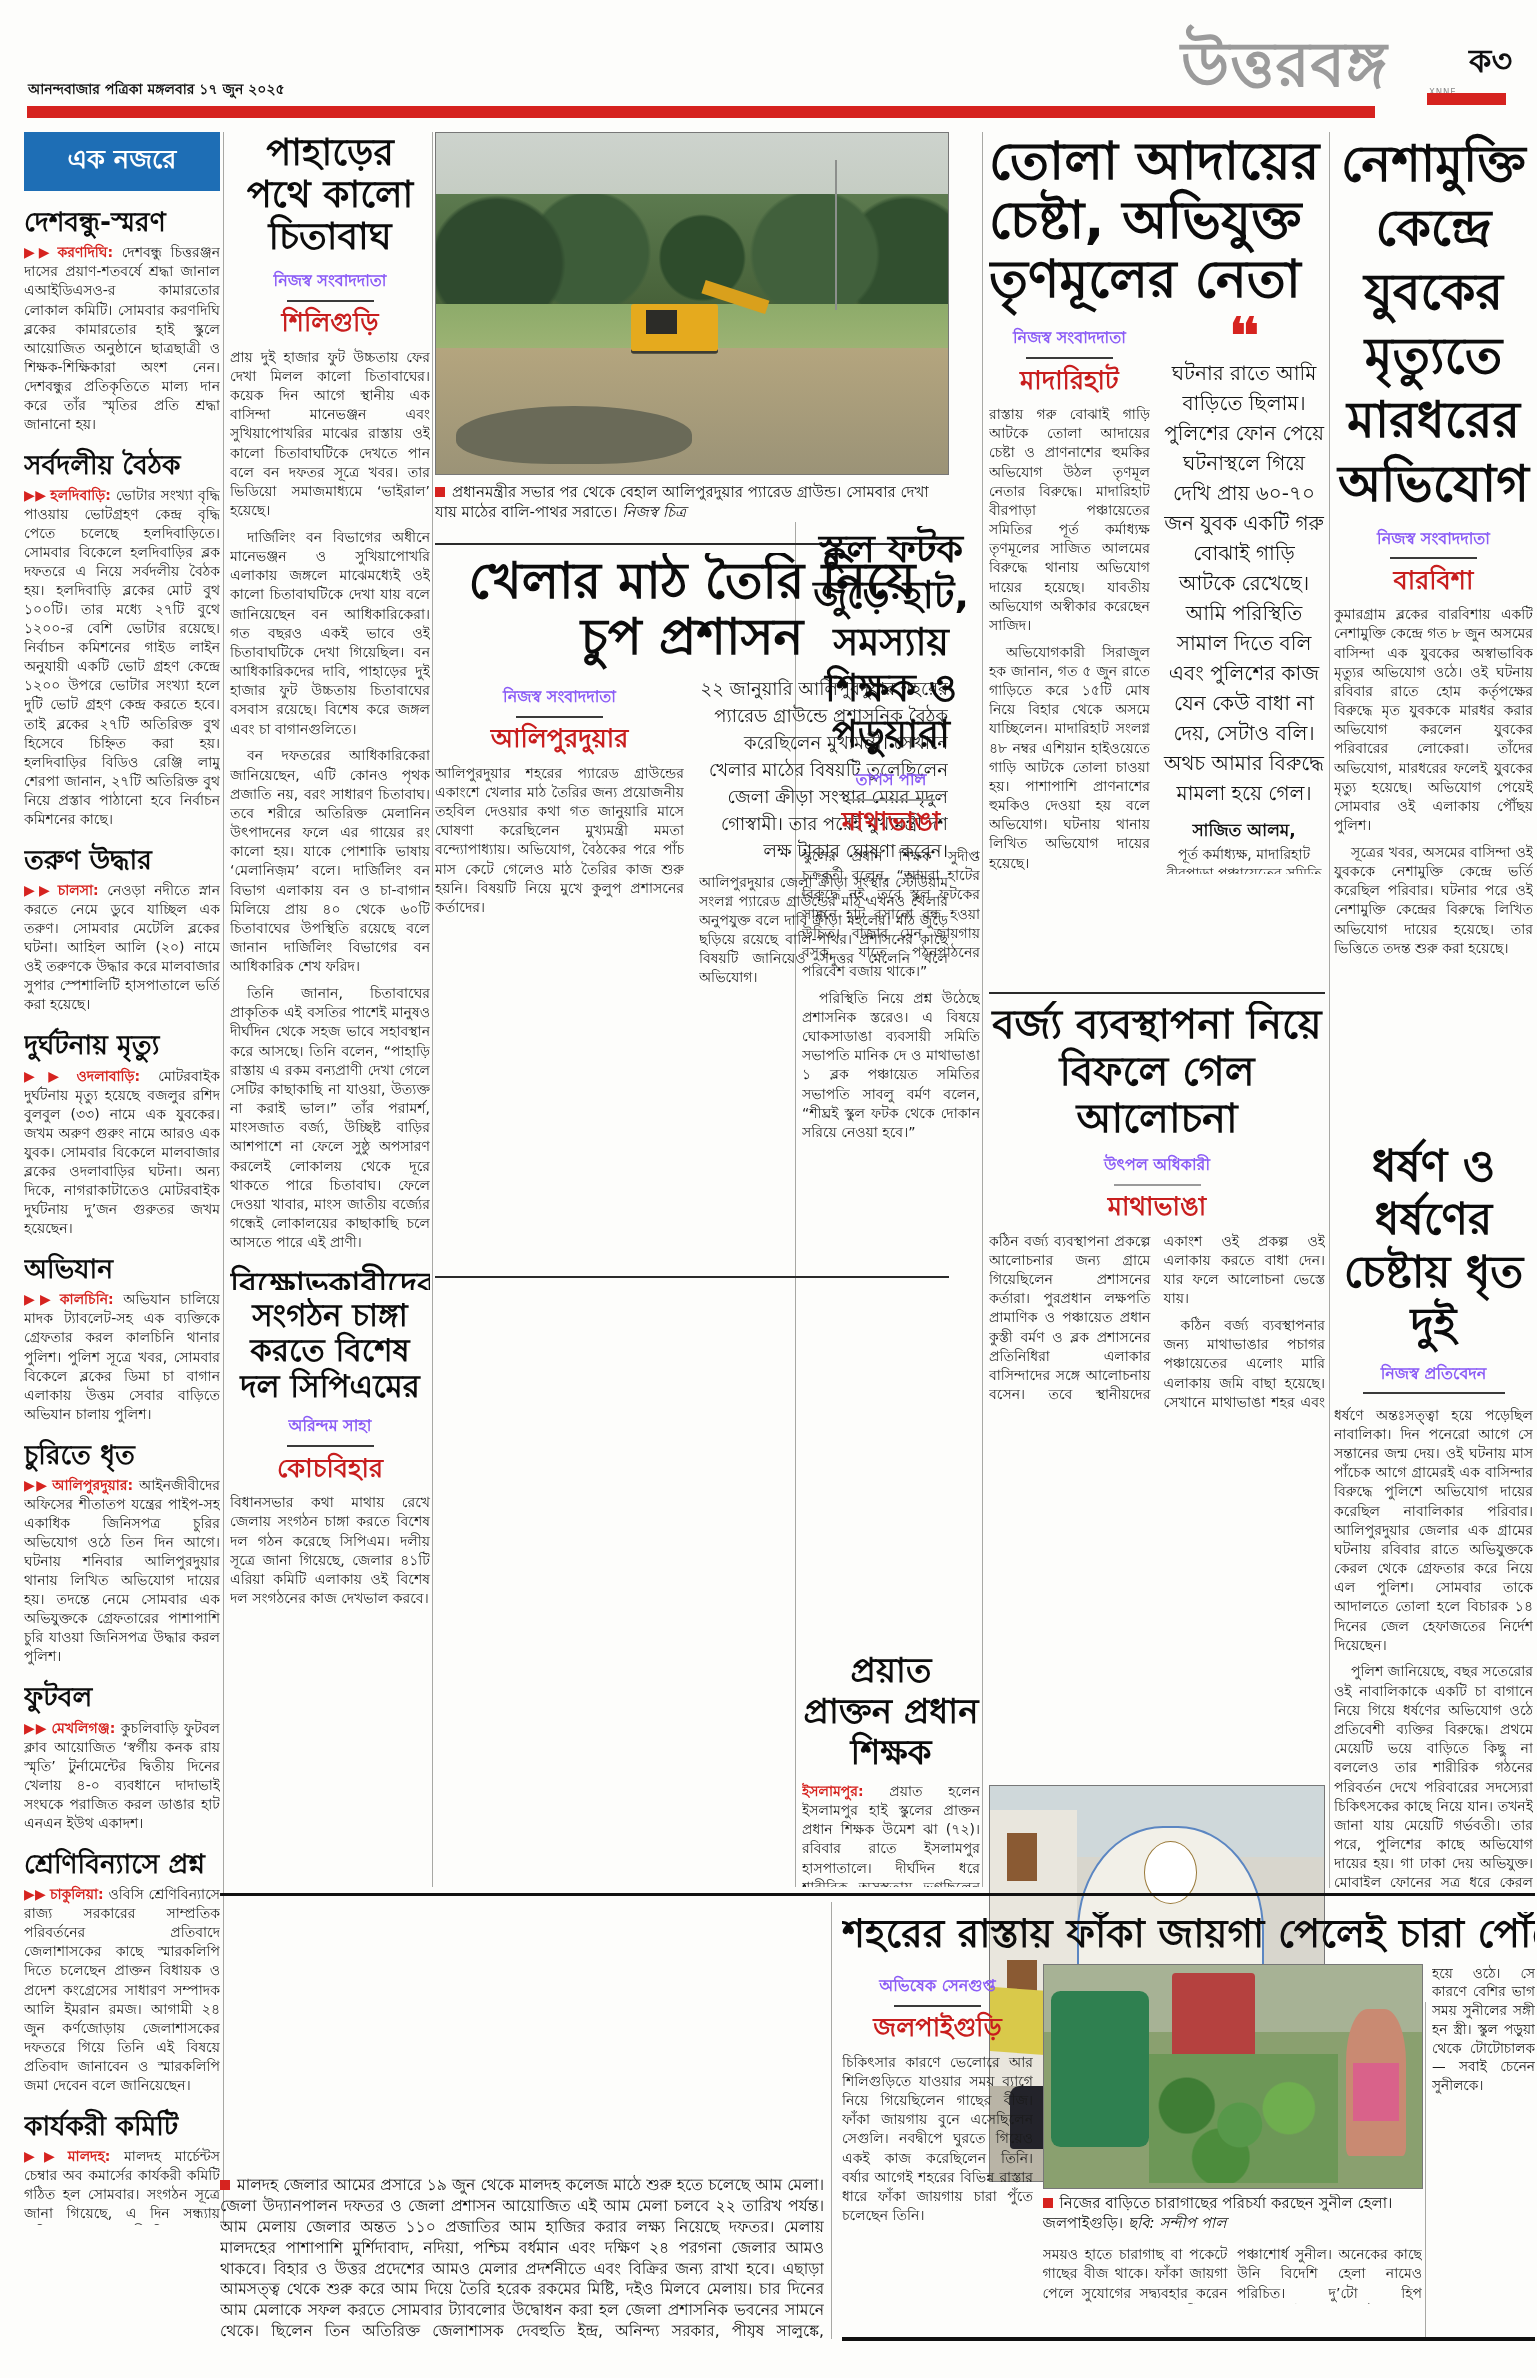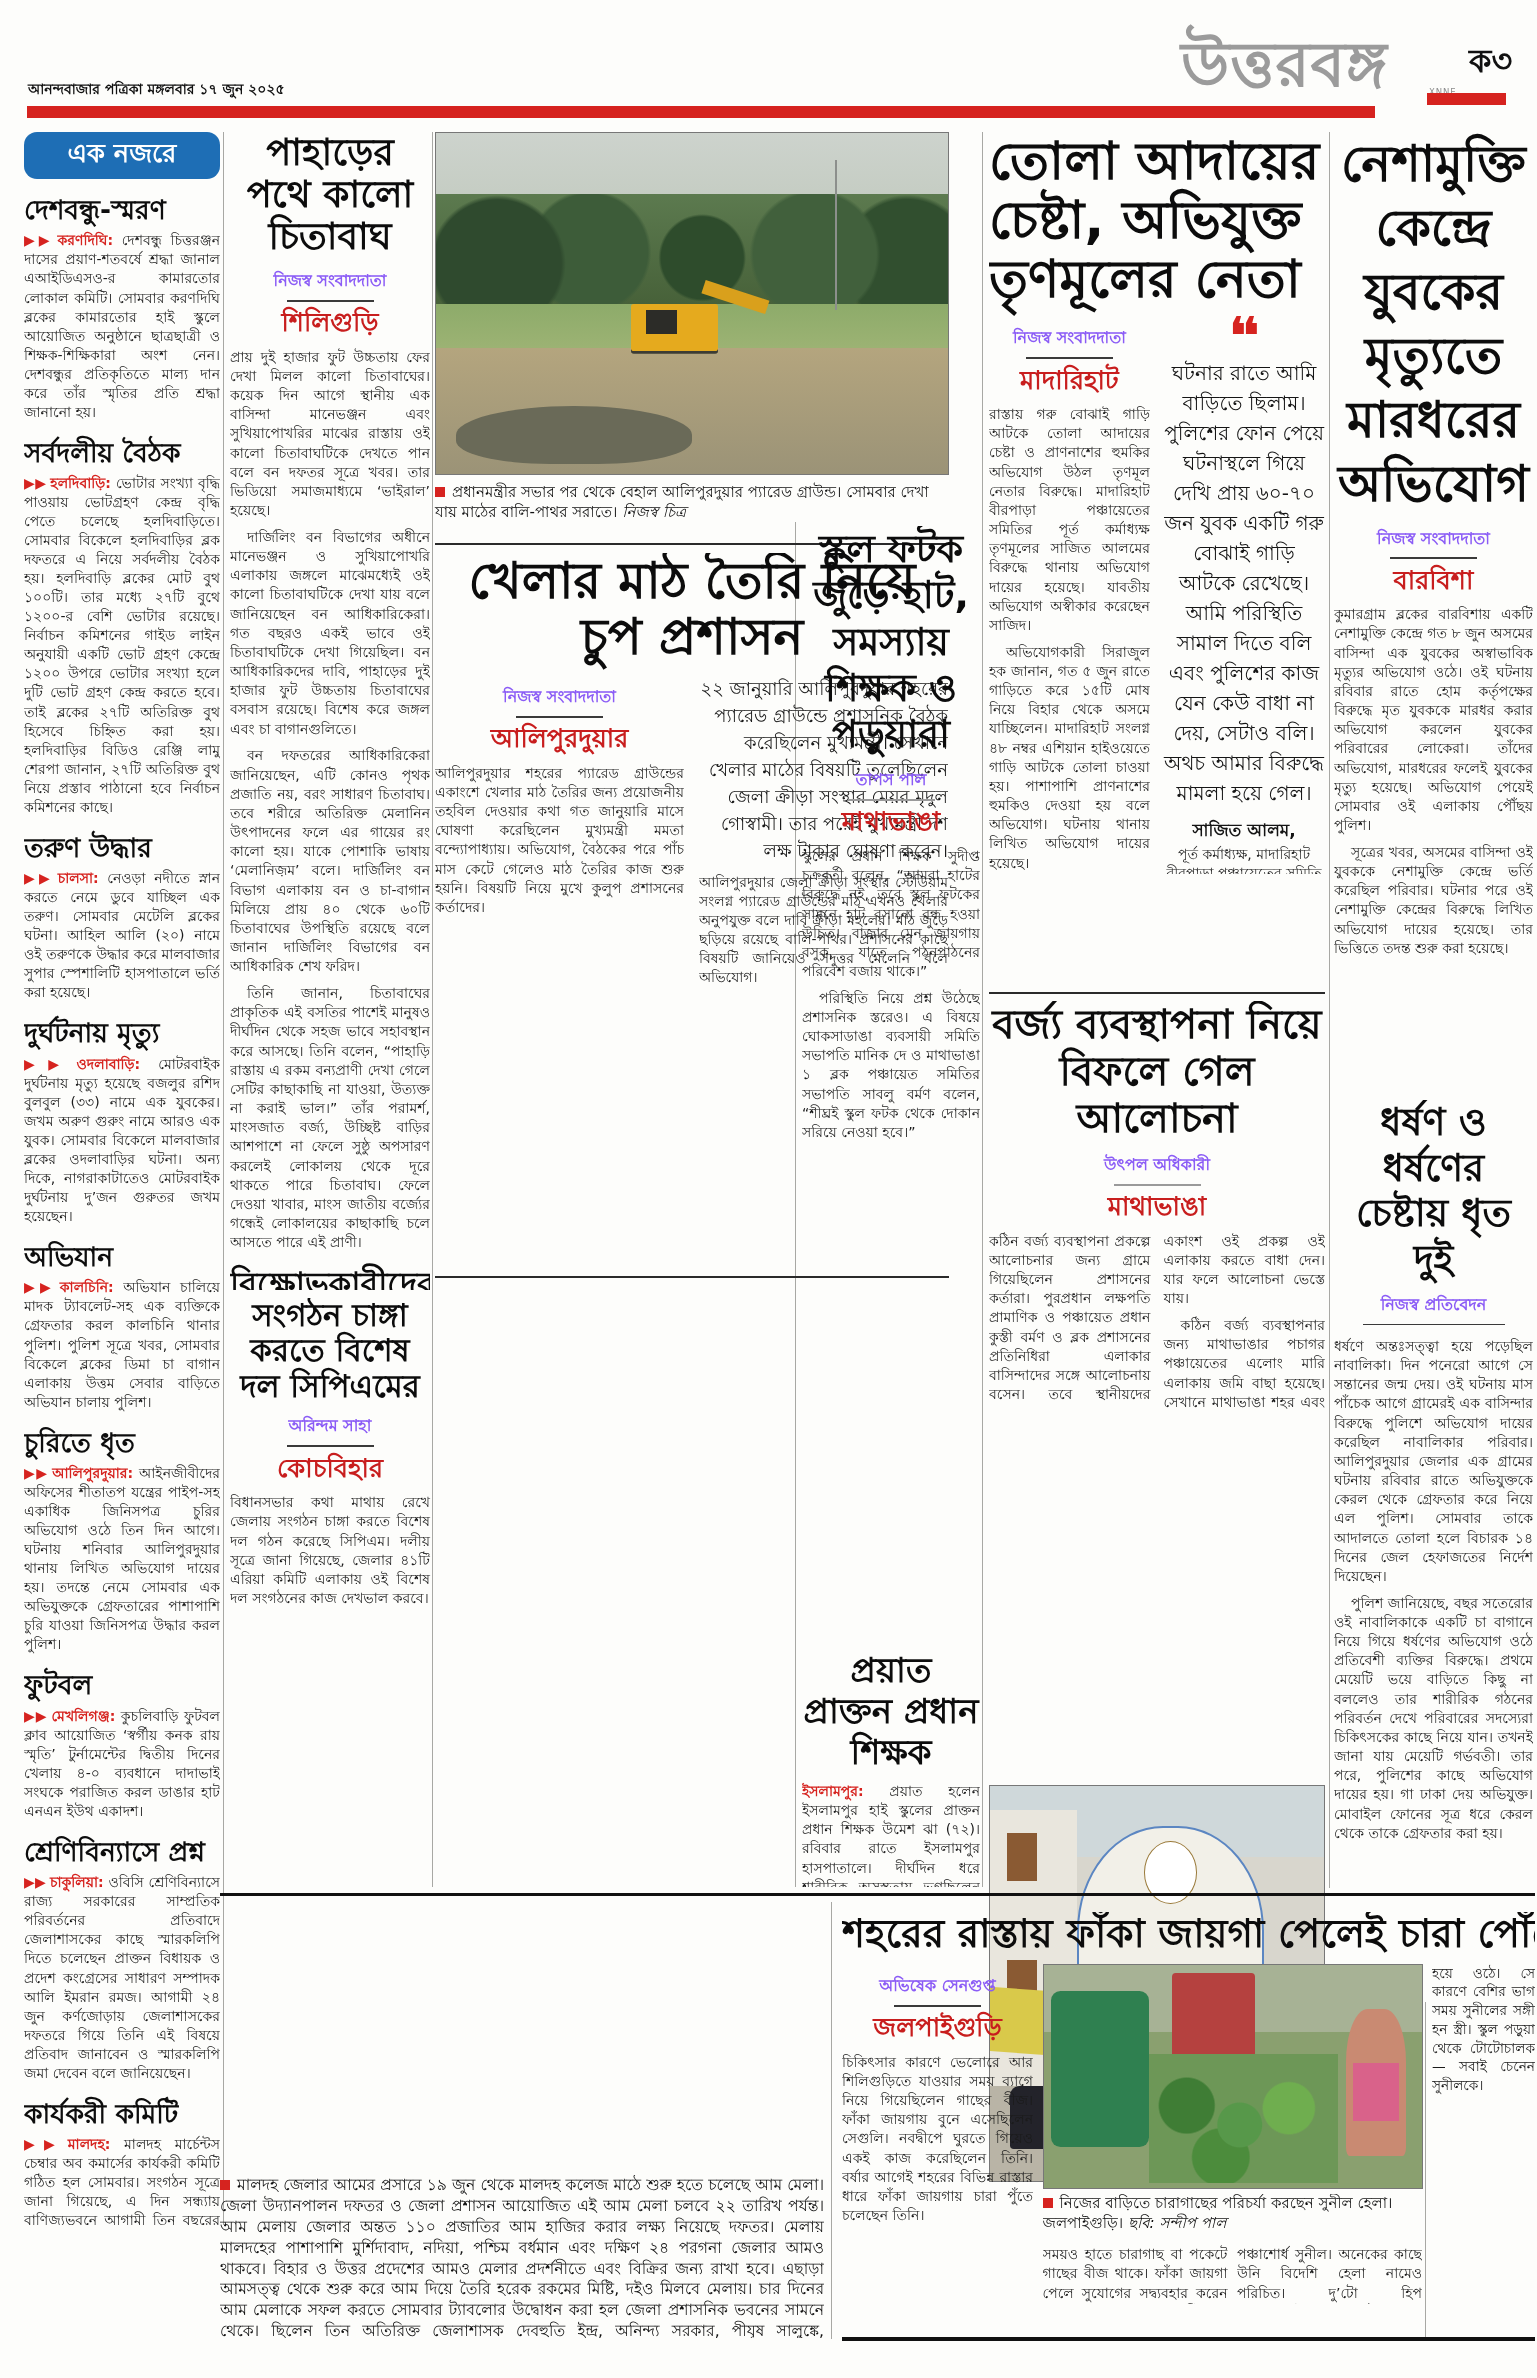--- a/index.html
+++ b/index.html
@@ -24,21 +24,21 @@
   .body-text{font-size:14px;line-height:1.37;text-align:justify;color:#1b1b1b;}
   .body-text p{margin:0 0 7.6px 0;text-indent:17px;}
   .body-text p:first-child{text-indent:0;}
   .byline{text-align:center;margin:9.5px 0 11.4px 0;}
   .byline .name{font-weight:bold;font-size:16px;color:#8b5cf6;display:inline-block;}
   .byline .sep{width:87px;height:1.9px;background:#3a3a3a;margin:4.7px auto 6.6px auto;}
   .byline .place{color:#c81e1e;font-weight:bold;font-size:25.6px;line-height:1.1;}
   .caption{font-size:15px;line-height:1.32;color:#101010;text-align:left;}
   .caption .sq{display:inline-block;width:10.4px;height:10.4px;background:var(--accent);margin-right:6.6px;}
   .credit{font-style:italic;}
-  .sidebar-title{background:var(--blue);color:#fff;font-size:25.6px;font-weight:bold;text-align:center;padding:2px 0;border-radius:13px;}
+  .sidebar-title{background:var(--blue);color:#fff;font-size:25.6px;font-weight:bold;text-align:center;padding:8px 0;}
   .brief h3{font-size:26.5px;font-weight:bold;color:#0d0d0d;margin:17px 0 7.6px 0;line-height:1.05;}
   .brief p{font-size:14px;line-height:1.36;text-align:justify;color:#1b1b1b;}
   .brief .mk{color:var(--accent);font-weight:bold;margin-right:3.8px;}
   .brief .loc{color:var(--accent);font-weight:bold;}
   .deck{font-size:18px;line-height:1.5;text-align:right;font-weight:500;color:#161616;}
   .pullquote{font-size:20px;line-height:1.5;text-align:center;color:#151515;}
   .qmark{display:block;text-align:center;color:var(--accent);font-size:61px;line-height:0.7;height:42px;}
   .attr-name{font-weight:bold;font-size:17px;text-align:center;}
   .attr-role{font-size:14px;text-align:center;line-height:1.3;color:#222;}
   .flow{overflow:hidden;}
@@ -262,21 +262,21 @@
       <div class="sep"></div>
       <div class="place">বারবিশা</div>
     </div>
     <div class="body-text">
       <p>কুমারগ্রাম ব্লকের বারবিশায় একটি নেশামুক্তি কেন্দ্রে গত ৮ জুন অসমের বাসিন্দা এক যুবকের অস্বাভাবিক মৃত্যুর অভিযোগ ওঠে। ওই ঘটনায় রবিবার রাতে হোম কর্তৃপক্ষের বিরুদ্ধে মৃত যুবককে মারধর করার অভিযোগ করলেন যুবকের পরিবারের লোকেরা। তাঁদের অভিযোগ, মারধরের ফলেই যুবকের মৃত্যু হয়েছে। অভিযোগ পেয়েই সোমবার ওই এলাকায় পৌঁছয় পুলিশ।</p>
       <p>সূত্রের খবর, অসমের বাসিন্দা ওই যুবককে নেশামুক্তি কেন্দ্রে ভর্তি করেছিল পরিবার। ঘটনার পরে ওই নেশামুক্তি কেন্দ্রের বিরুদ্ধে লিখিত অভিযোগ দায়ের হয়েছে। তার ভিত্তিতে তদন্ত শুরু করা হয়েছে।</p>
     </div>
   </div>
 
   <div class="abs flow" style="left:1334px;top:1100px;width:199px;height:787px;">
-    <h1 class="headline" style="font-size:38px;line-height:1.2;">ধর্ষণ ও ধর্ষণের চেষ্টায় ধৃত দুই</h1>
+    <h1 class="headline" style="font-size:44px;line-height:1.2;margin-top:40px;">ধর্ষণ ও ধর্ষণের চেষ্টায় ধৃত দুই</h1>
     <div class="byline">
       <span class="name">নিজস্ব প্রতিবেদন</span>
       <div class="sep" style="width:142px;"></div>
     </div>
     <div class="body-text">
       <p>ধর্ষণে অন্তঃসত্ত্বা হয়ে পড়েছিল নাবালিকা। দিন পনেরো আগে সে সন্তানের জন্ম দেয়। ওই ঘটনায় মাস পাঁচেক আগে গ্রামেরই এক বাসিন্দার বিরুদ্ধে পুলিশে অভিযোগ দায়ের করেছিল নাবালিকার পরিবার। আলিপুরদুয়ার জেলার এক গ্রামের ঘটনায় রবিবার রাতে অভিযুক্তকে কেরল থেকে গ্রেফতার করে নিয়ে এল পুলিশ। সোমবার তাকে আদালতে তোলা হলে বিচারক ১৪ দিনের জেল হেফাজতের নির্দেশ দিয়েছেন।</p>
       <p>পুলিশ জানিয়েছে, বছর সতেরোর ওই নাবালিকাকে একটি চা বাগানে নিয়ে গিয়ে ধর্ষণের অভিযোগ ওঠে প্রতিবেশী ব্যক্তির বিরুদ্ধে। প্রথমে মেয়েটি ভয়ে বাড়িতে কিছু না বললেও তার শারীরিক গঠনের পরিবর্তন দেখে পরিবারের সদস্যেরা চিকিৎসকের কাছে নিয়ে যান। তখনই জানা যায় মেয়েটি গর্ভবতী। তার পরে, পুলিশের কাছে অভিযোগ দায়ের হয়। গা ঢাকা দেয় অভিযুক্ত। মোবাইল ফোনের সূত্র ধরে কেরল থেকে তাকে গ্রেফতার করা হয়।</p>
     </div>
   </div>
 

